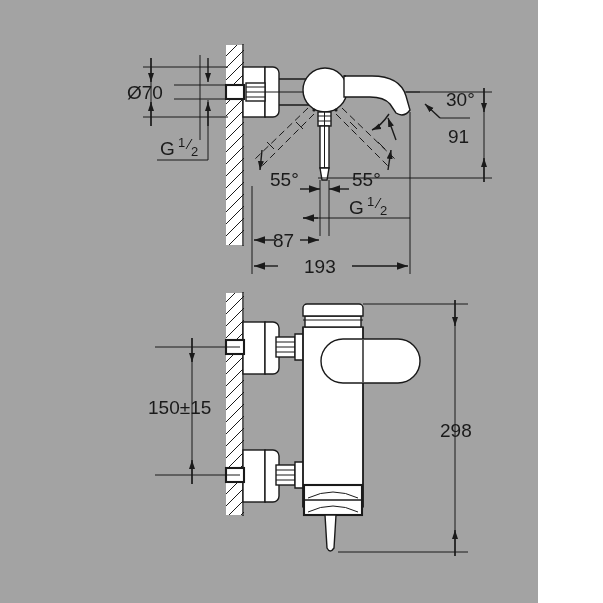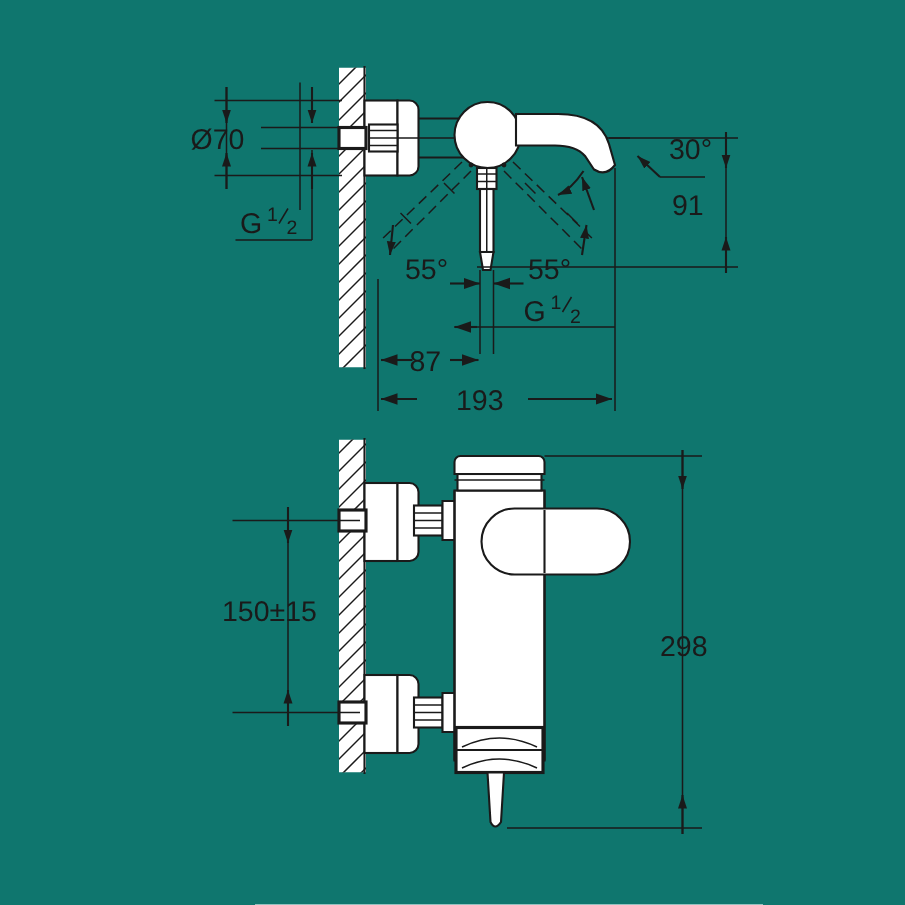--- a/index.html
+++ b/index.html
@@ -5,23 +5,23 @@
   html, body {
     margin: 0;
     padding: 0;
     background: #ffffff;
   }
   body {
     font-family: "Liberation Sans", sans-serif;
   }
   #page {
     position: relative;
-    width: 603px;
+    width: 538px;
     height: 603px;
-    background: #0f766e;
+    background: #a3a3a3;
     overflow: hidden;
   }
   #drawing {
     position: absolute;
     left: 0;
     top: 0;
     width: 603px;
     height: 603px;
   }
   .dimtext {

